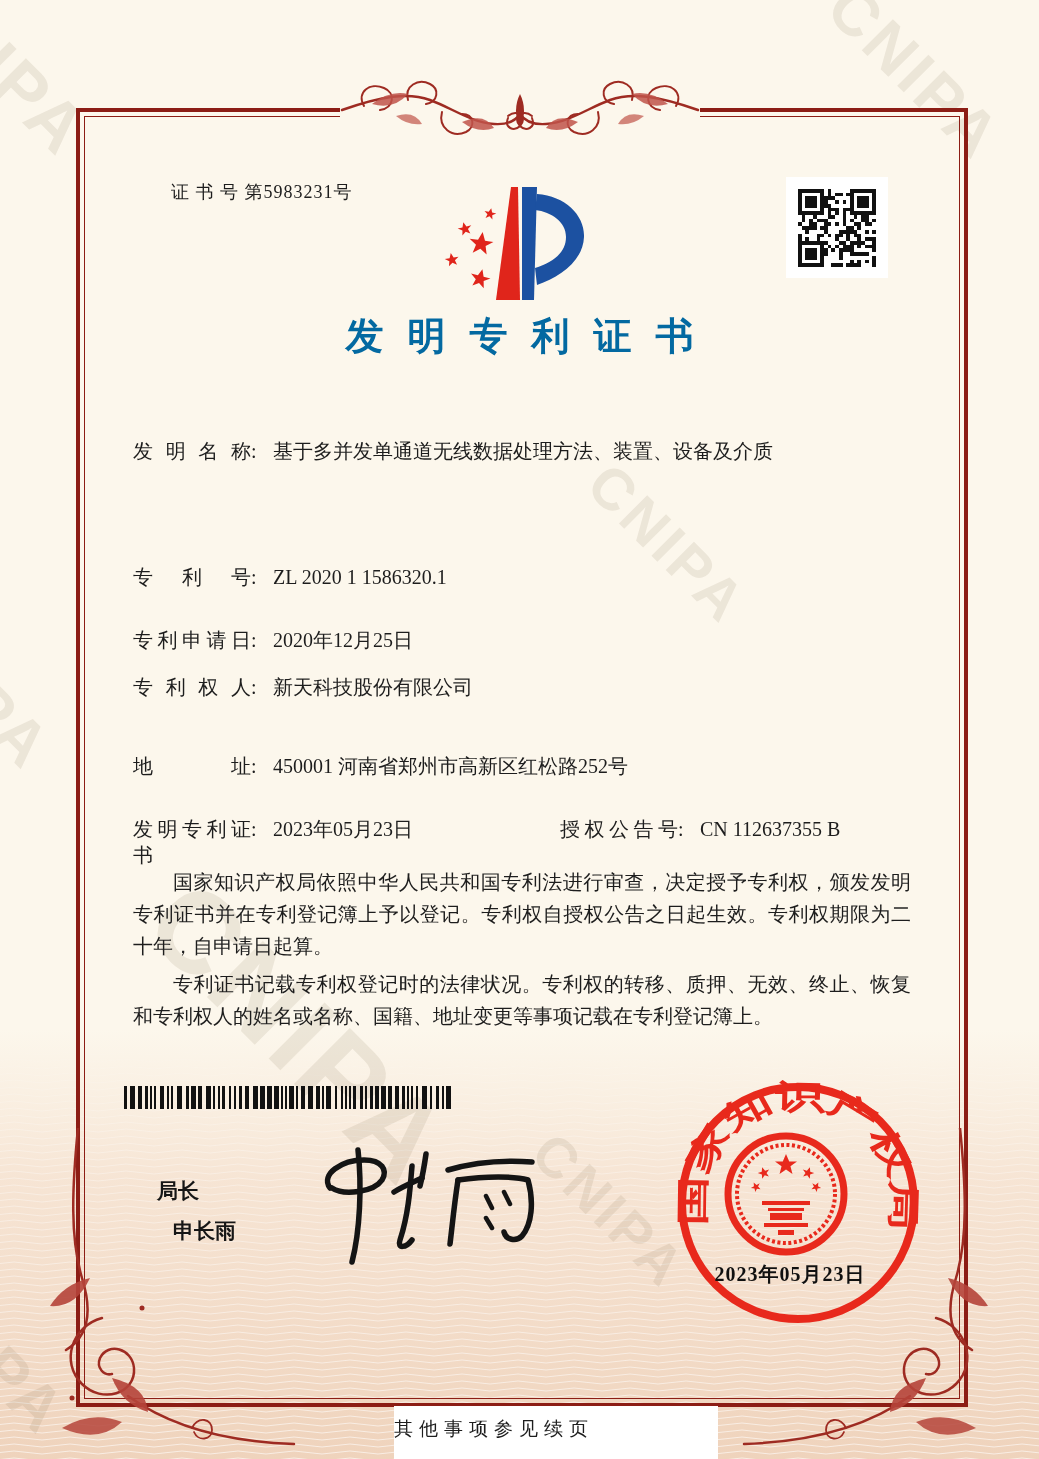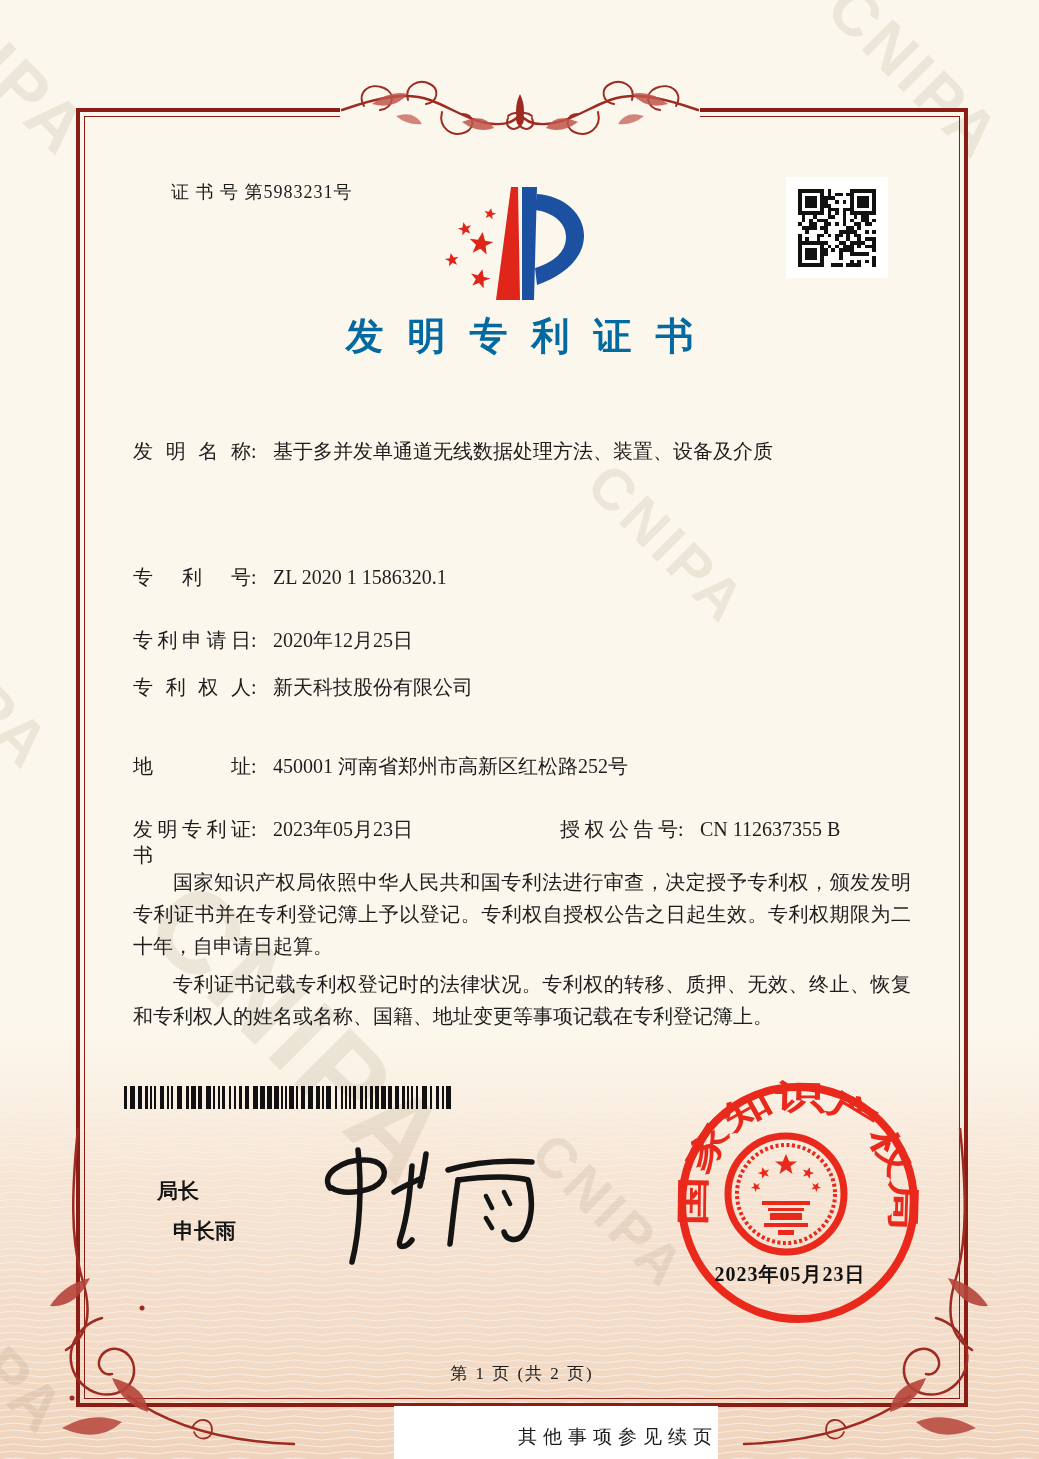--- a/index.html
+++ b/index.html
@@ -31,21 +31,21 @@
   .fcolon{display:inline-block; width:14px; margin-right:8px; vertical-align:top;}
   .fval{vertical-align:top;}
   .fpair2{position:absolute; left:427px; top:0; white-space:nowrap;}
   
   .body-text{left:133px; top:866px; width:778px; font-size:20px; line-height:32px; text-align:justify;}
   .body-text p{margin:0 0 6px 0; text-indent:2em;}
   
   .signoff{left:137px; font-size:21px; font-family:"Liberation Sans","DejaVu Sans",sans-serif; font-weight:600; color:#161616;}
   .page-info{left:76px; top:1362px; width:892px; text-align:center; font-size:17px; letter-spacing:2px;}
   .footer-box{left:394px; top:1406px; width:324px; height:53px; background:#ffffff;
-    display:flex; align-items:flex-start; justify-content:flex-end; padding-top:18px; box-sizing:border-box;}
+    display:flex; align-items:flex-start; justify-content:flex-start; padding-top:10px; box-sizing:border-box;}
   .footer-note{font-size:19px; letter-spacing:6px;}
   .seal-date{left:-8px; top:182px; width:248px; text-align:center; font-size:20px; font-weight:600; color:#101010; letter-spacing:1px;}
   svg{display:block;}
 </style>
 </head>
 <body>
 
 <div class="page">
 
   <svg width="0" height="0" style="position:absolute">
@@ -418,19 +418,18 @@
         <path d="M88,122 h48 v4 h-48 z"></path>
         <path d="M94,129 h36 v3 h-36 z"></path>
         <path d="M96,134 h32 v7 h-32 z"></path>
         <path d="M90,144 h44 v4 h-44 z"></path>
         <path d="M104,151 h16 v5 h-16 z"></path>
       </g>
     </svg>
     <div class="abs seal-date">2023年05月23日</div>
   </div>
 
-  <div class="abs page-info">第 1 页 (共 2 页)</div>
 
   <div class="abs footer-box">
     <span class="footer-note">其他事项参见续页</span>
   </div>
 
 </div>
 
 </body></html>

